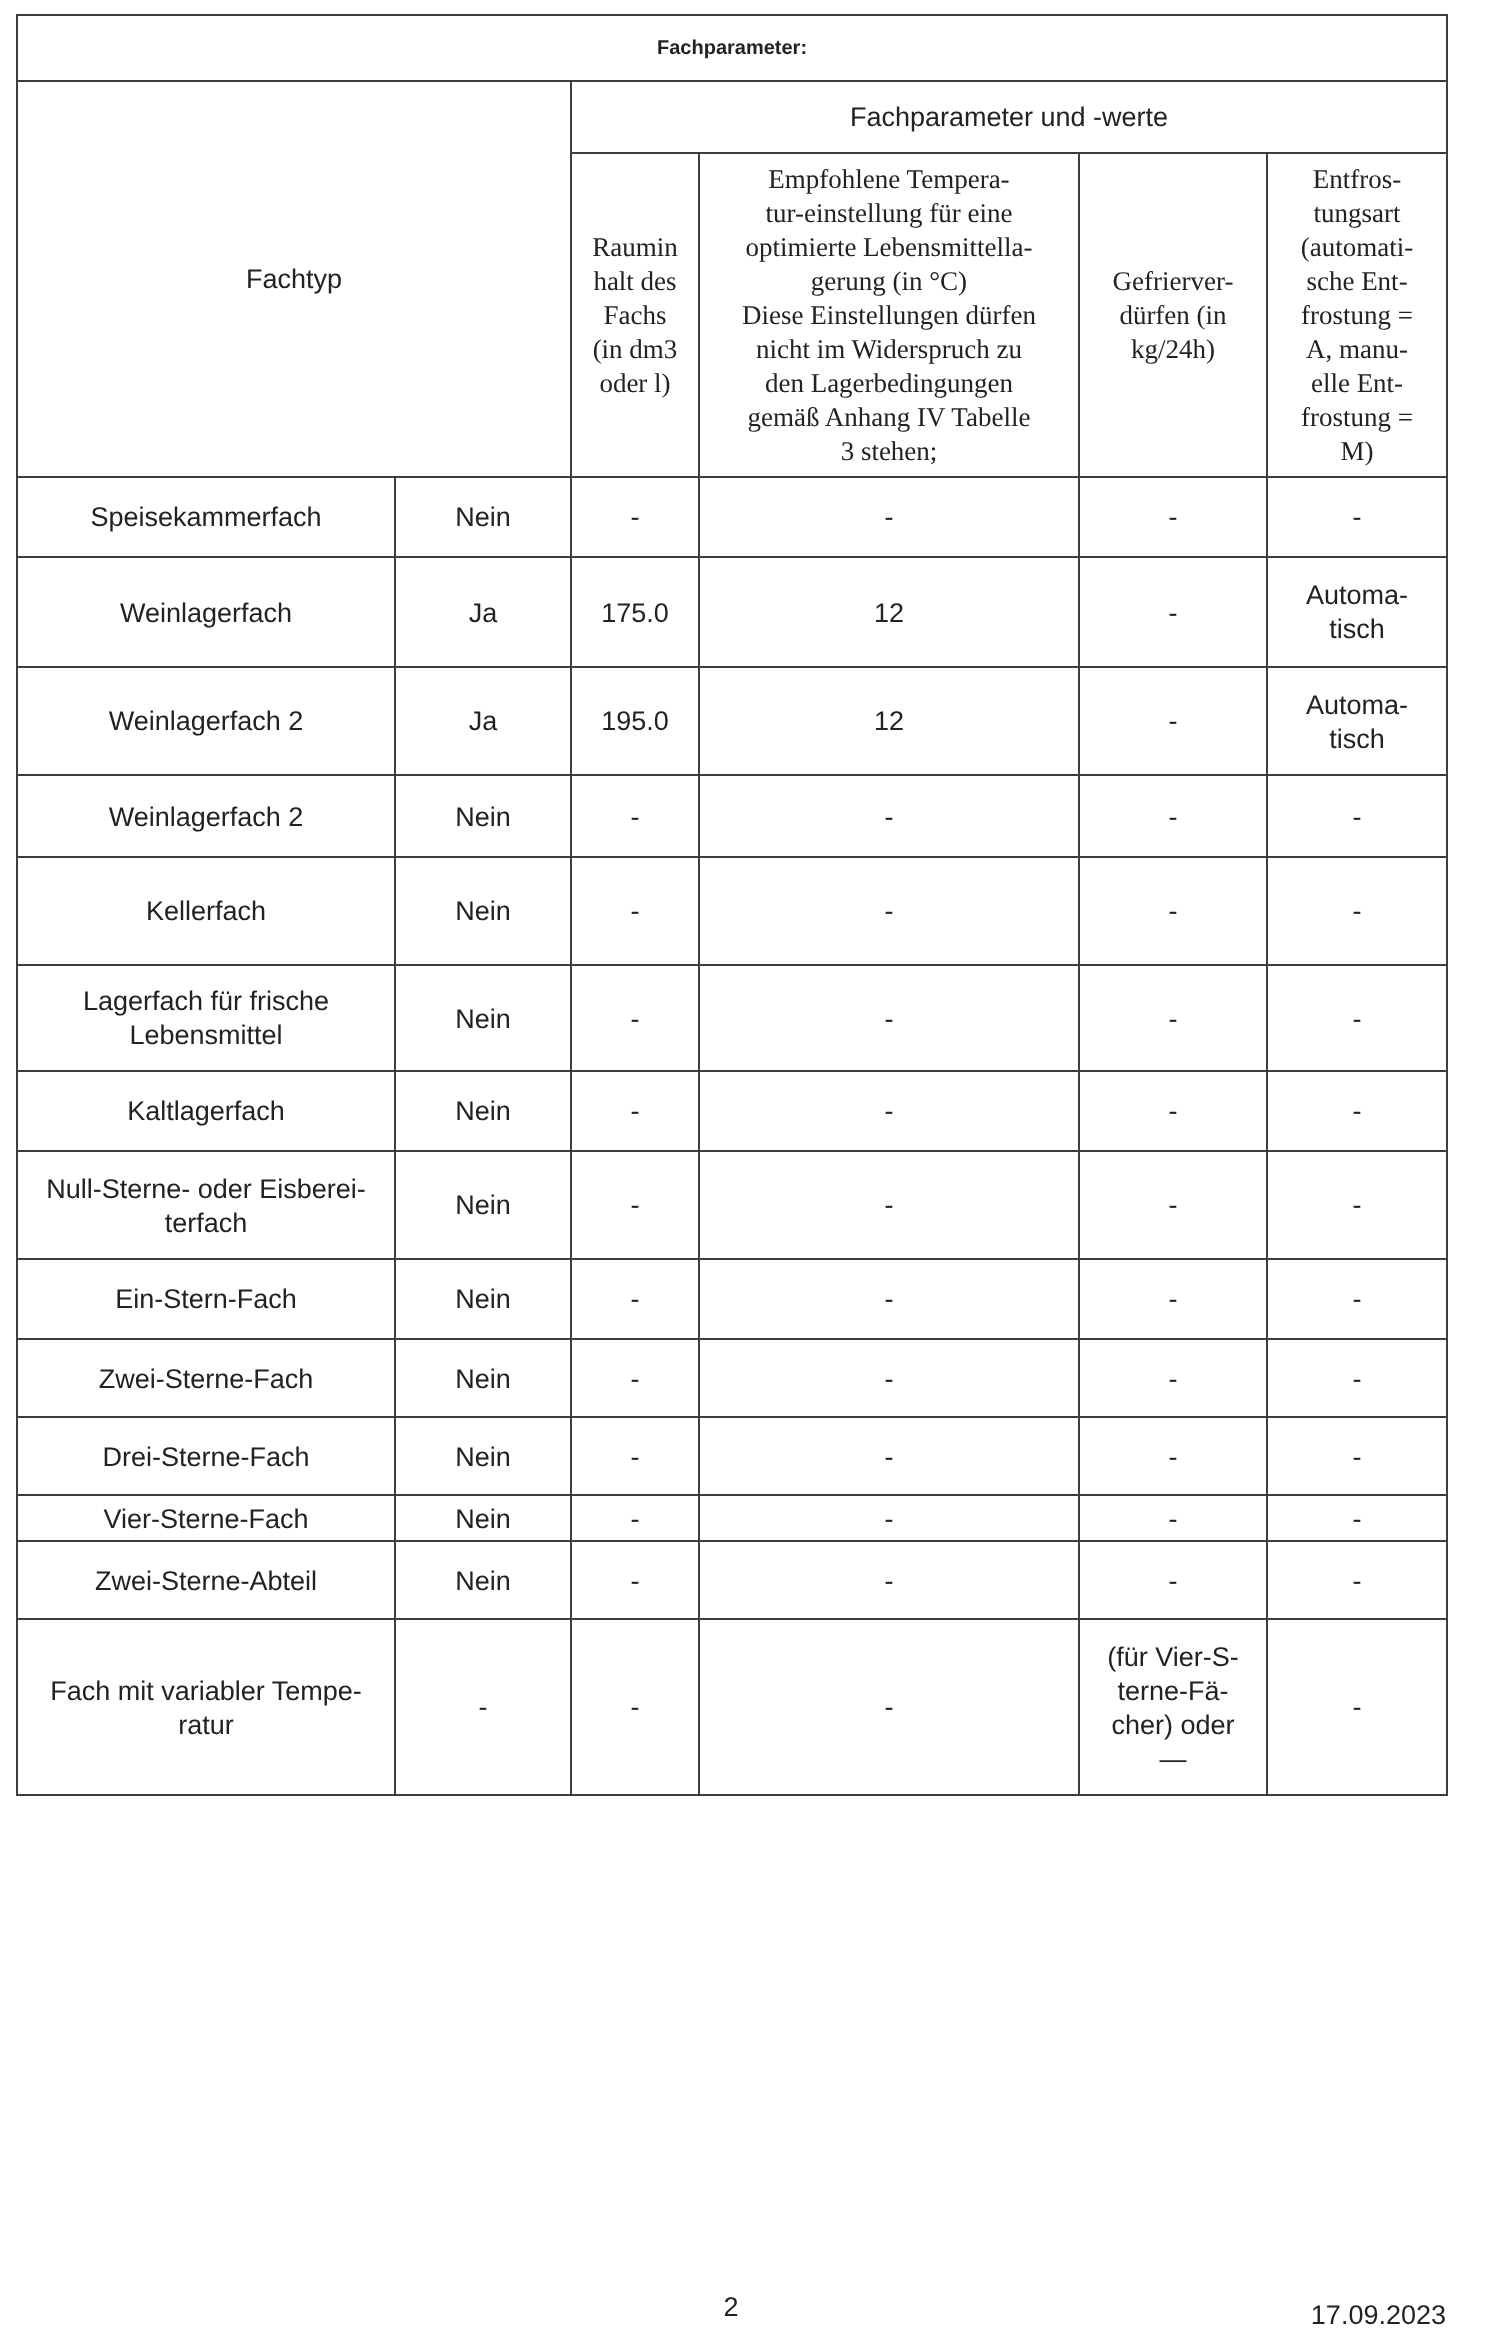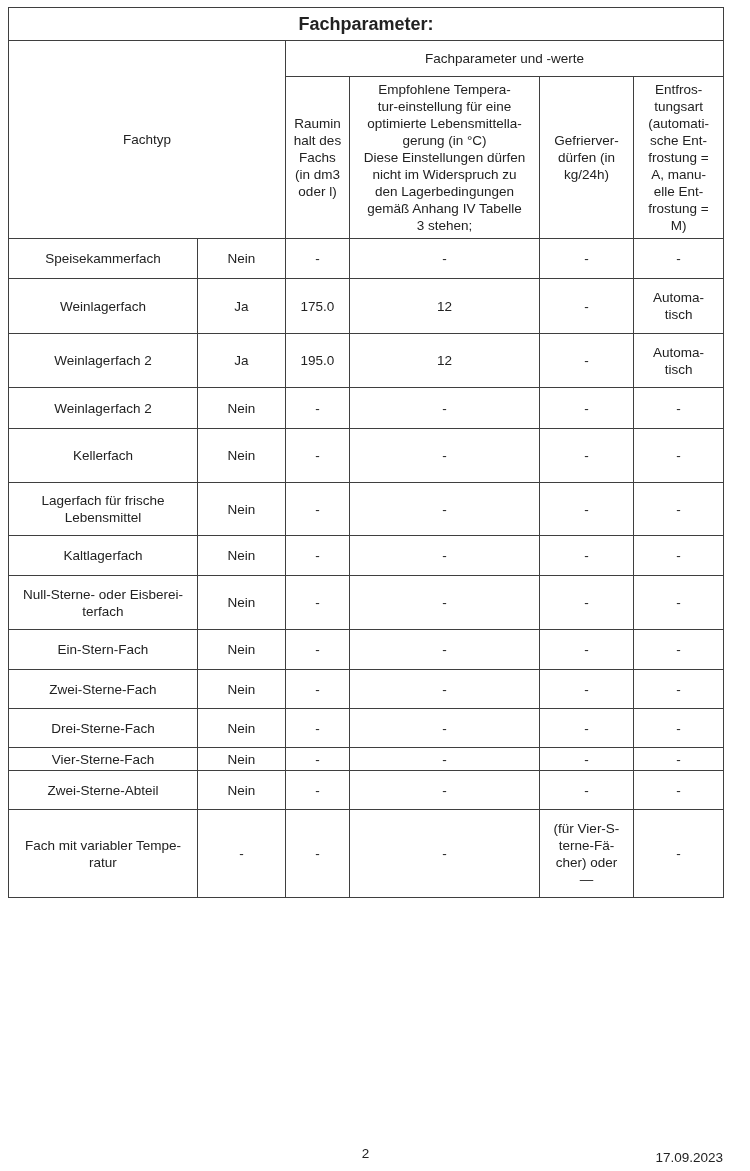--- a/index.html
+++ b/index.html
@@ -29,28 +29,29 @@
   table.fach td, table.fach th {
     border: 1.5px solid #3f3f3f;
     padding: 2px 4px;
     vertical-align: middle;
     text-align: center;
     overflow: hidden;
   }
   td.caption {
     text-align: left;
     font-weight: bold;
-    font-size: 18px;
+    font-size: 10px;
     padding-left: 8px;
   }
   td.group-hdr { text-align: center; }
   td.subhead {
     vertical-align: top;
     padding-top: 8px;
     white-space: pre-line;
+    font-family: Liberation Serif, serif;
   }
   td.name {
     text-align: left;
     padding-left: 7px;
     padding-right: 6px;
     white-space: pre-line;
   }
   td.pre { white-space: pre-line; }
   td.leftcell {
     text-align: left;

